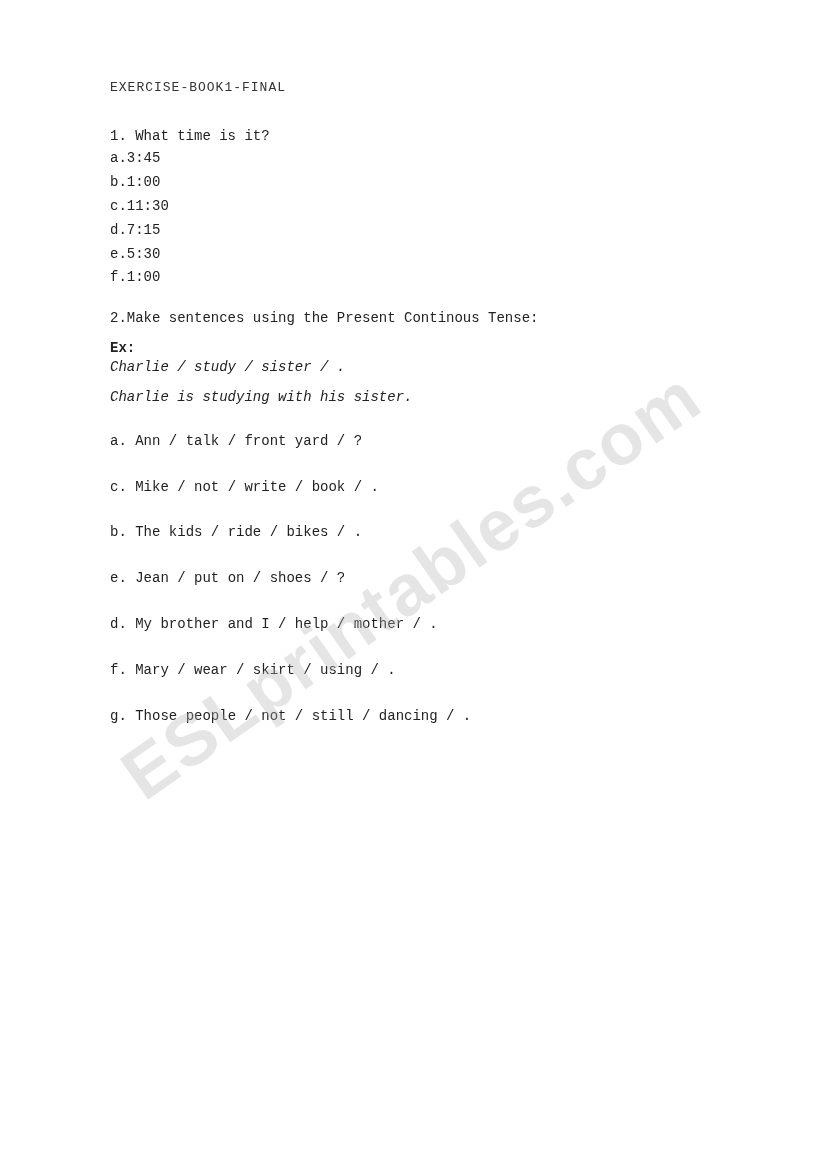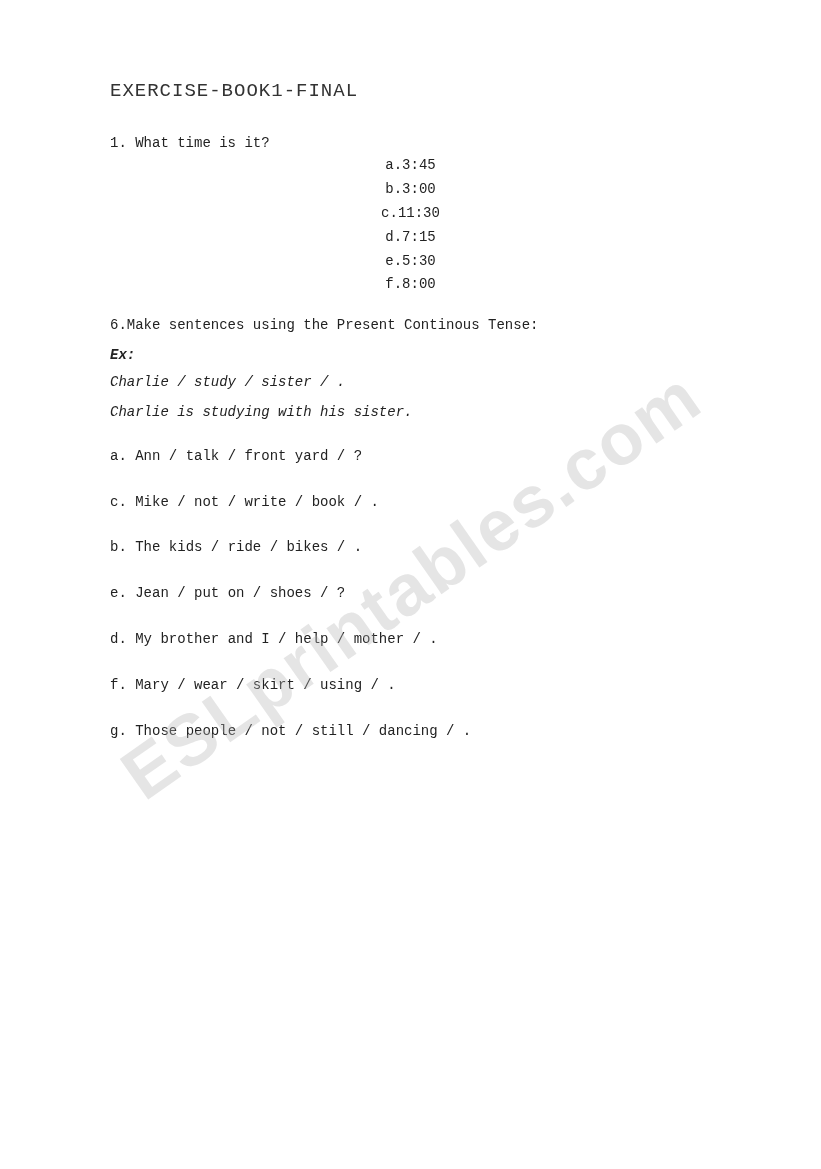--- a/index.html
+++ b/index.html
@@ -37,52 +37,49 @@
       font-family: Arial, sans-serif;
       font-weight: bold;
       white-space: nowrap;
       pointer-events: none;
       user-select: none;
       z-index: 10;
       letter-spacing: 2px;
     }
 
     .document-header {
-      font-size: 19px;
+      font-size: 13px;
       letter-spacing: 1px;
       margin-bottom: 30px;
       color: #333;
     }
 
     .section {
       margin-bottom: 18px;
     }
 
     .question-title {
       line-height: 1.6;
     }
 
     .answer-choices {
       margin-left: 0;
       line-height: 1.8;
     }
 
     .answer-choices div {
       line-height: 1.7;
-      text-align: center;
     }
 
     .section-2-title {
       margin-bottom: 14px;
     }
 
     .ex-label {
       font-weight: bold;
-      margin-bottom: 8px;
-      font-style: italic;
     }
 
     .example-line {
       margin-bottom: 6px;
       line-height: 1.7;
       font-style: italic;
     }
 
     .exercise-item {
       margin-bottom: 22px;
@@ -97,30 +94,30 @@
   <div class="watermark">ESLprintables.com</div>
 
   <div class="document-header">
     <span>EXERCISE-BOOK1-FINAL</span>
   </div>
 
   <div class="section">
     <div class="question-title">1. What time is it?</div>
     <div class="answer-choices">
       <div>a.3:45</div>
-      <div>b.3:00</div>
+      <div>b.1:00</div>
       <div>c.11:30</div>
       <div>d.7:15</div>
       <div>e.5:30</div>
-      <div>f.8:00</div>
+      <div>f.1:00</div>
     </div>
   </div>
 
   <div class="section" style="margin-top: 20px;">
-    <div class="section-2-title">6.Make sentences using the Present Continous Tense:</div>
+    <div class="section-2-title">2.Make sentences using the Present Continous Tense:</div>
 
     <div class="ex-label">Ex:</div>
 
     <div class="example-line">Charlie / study / sister / .</div>
     <div class="example-line">Charlie is studying with his sister.</div>
 
     <div style="margin-top: 20px;">
       <div class="exercise-item">
         <span>a.</span>
         <span>Ann / talk / front yard / ?</span>

